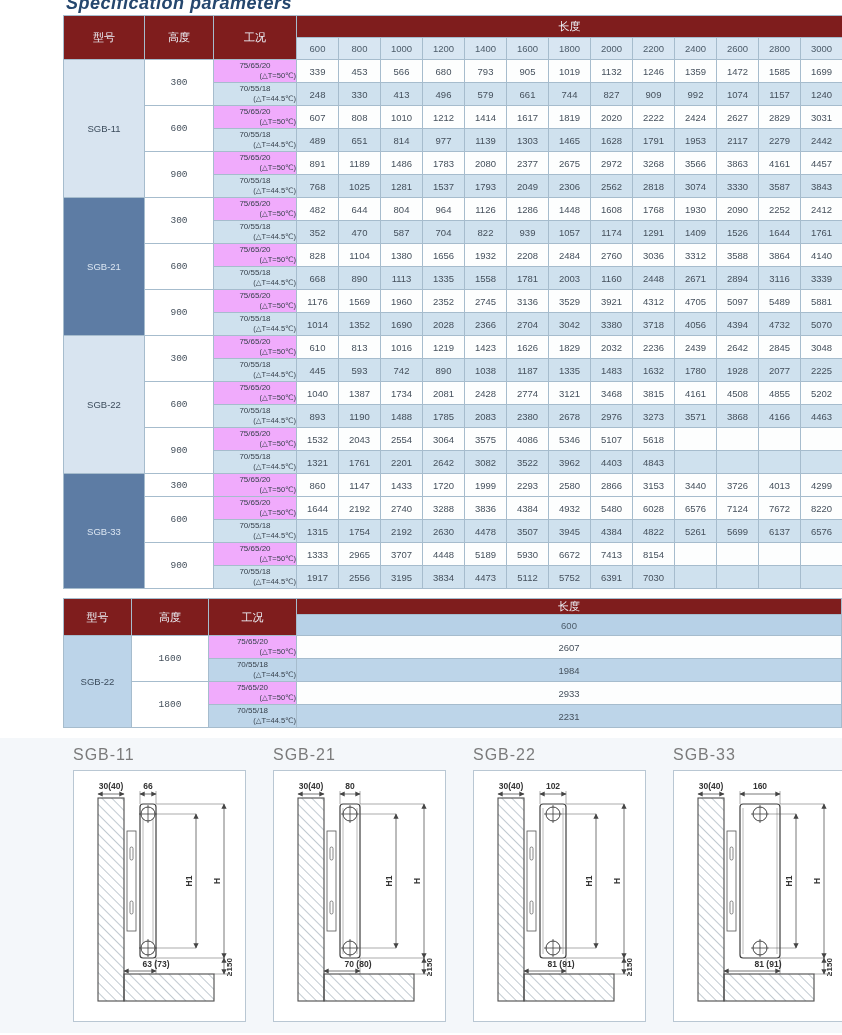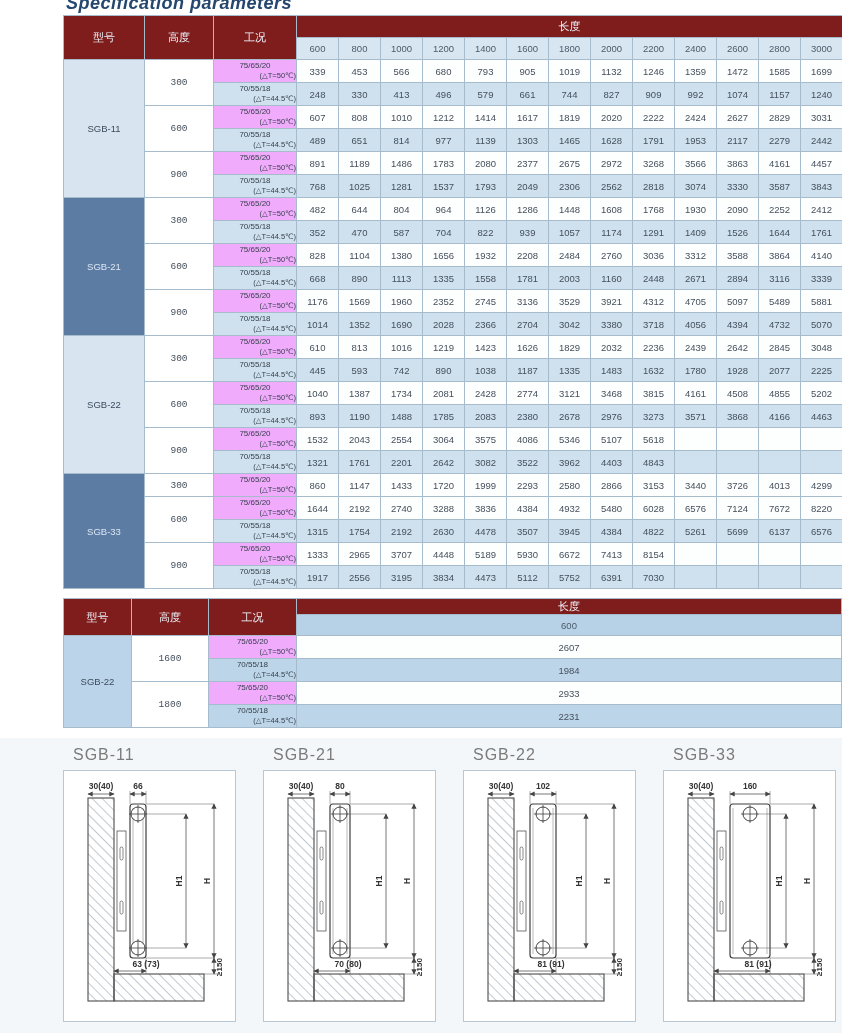--- a/index.html
+++ b/index.html
@@ -32,21 +32,21 @@
   td.height{background:#ffffff;font-size:9.5px;font-family:Liberation Mono, monospace;}
   td.model{font-size:9.5px;}
   td.model.light{background:#d8e4f0;color:#3c4c5c;}
   .t2 td.model.light{background:#bcd4e9;color:#3c4c5c;}
   td.model.dark{background:#5d7ca4;color:#dce6f2;}
   .t2{margin-top:9px;}
   .diagrams-section{margin-top:10px;background:#f4f7fa;padding:8px 0 11px 0;}
   .diagrams{display:flex;gap:27px;margin-left:63px;}
   .panel-wrap{width:173px;}
   .panel-title{color:#7b7b7b;font-size:16px;letter-spacing:1px;margin:0 0 6px 10px;line-height:18px;}
-  .panel{width:171px;height:250px;border:1px solid #b9c7d3;background:#ffffff;}
+  .panel{width:171px;height:250px;border:1px solid #b9c7d3;background:#ffffff;margin-left:10px;}
   svg text{font-family:"Liberation Sans","DejaVu Sans",sans-serif;fill:#333;}
 </style>
 </head>
 <body>
 
 <h1 class="page-title">Specification parameters</h1>
 
 <div class="tbl-wrap t1" id="t1">
     <table class="spec">
       <colgroup>

